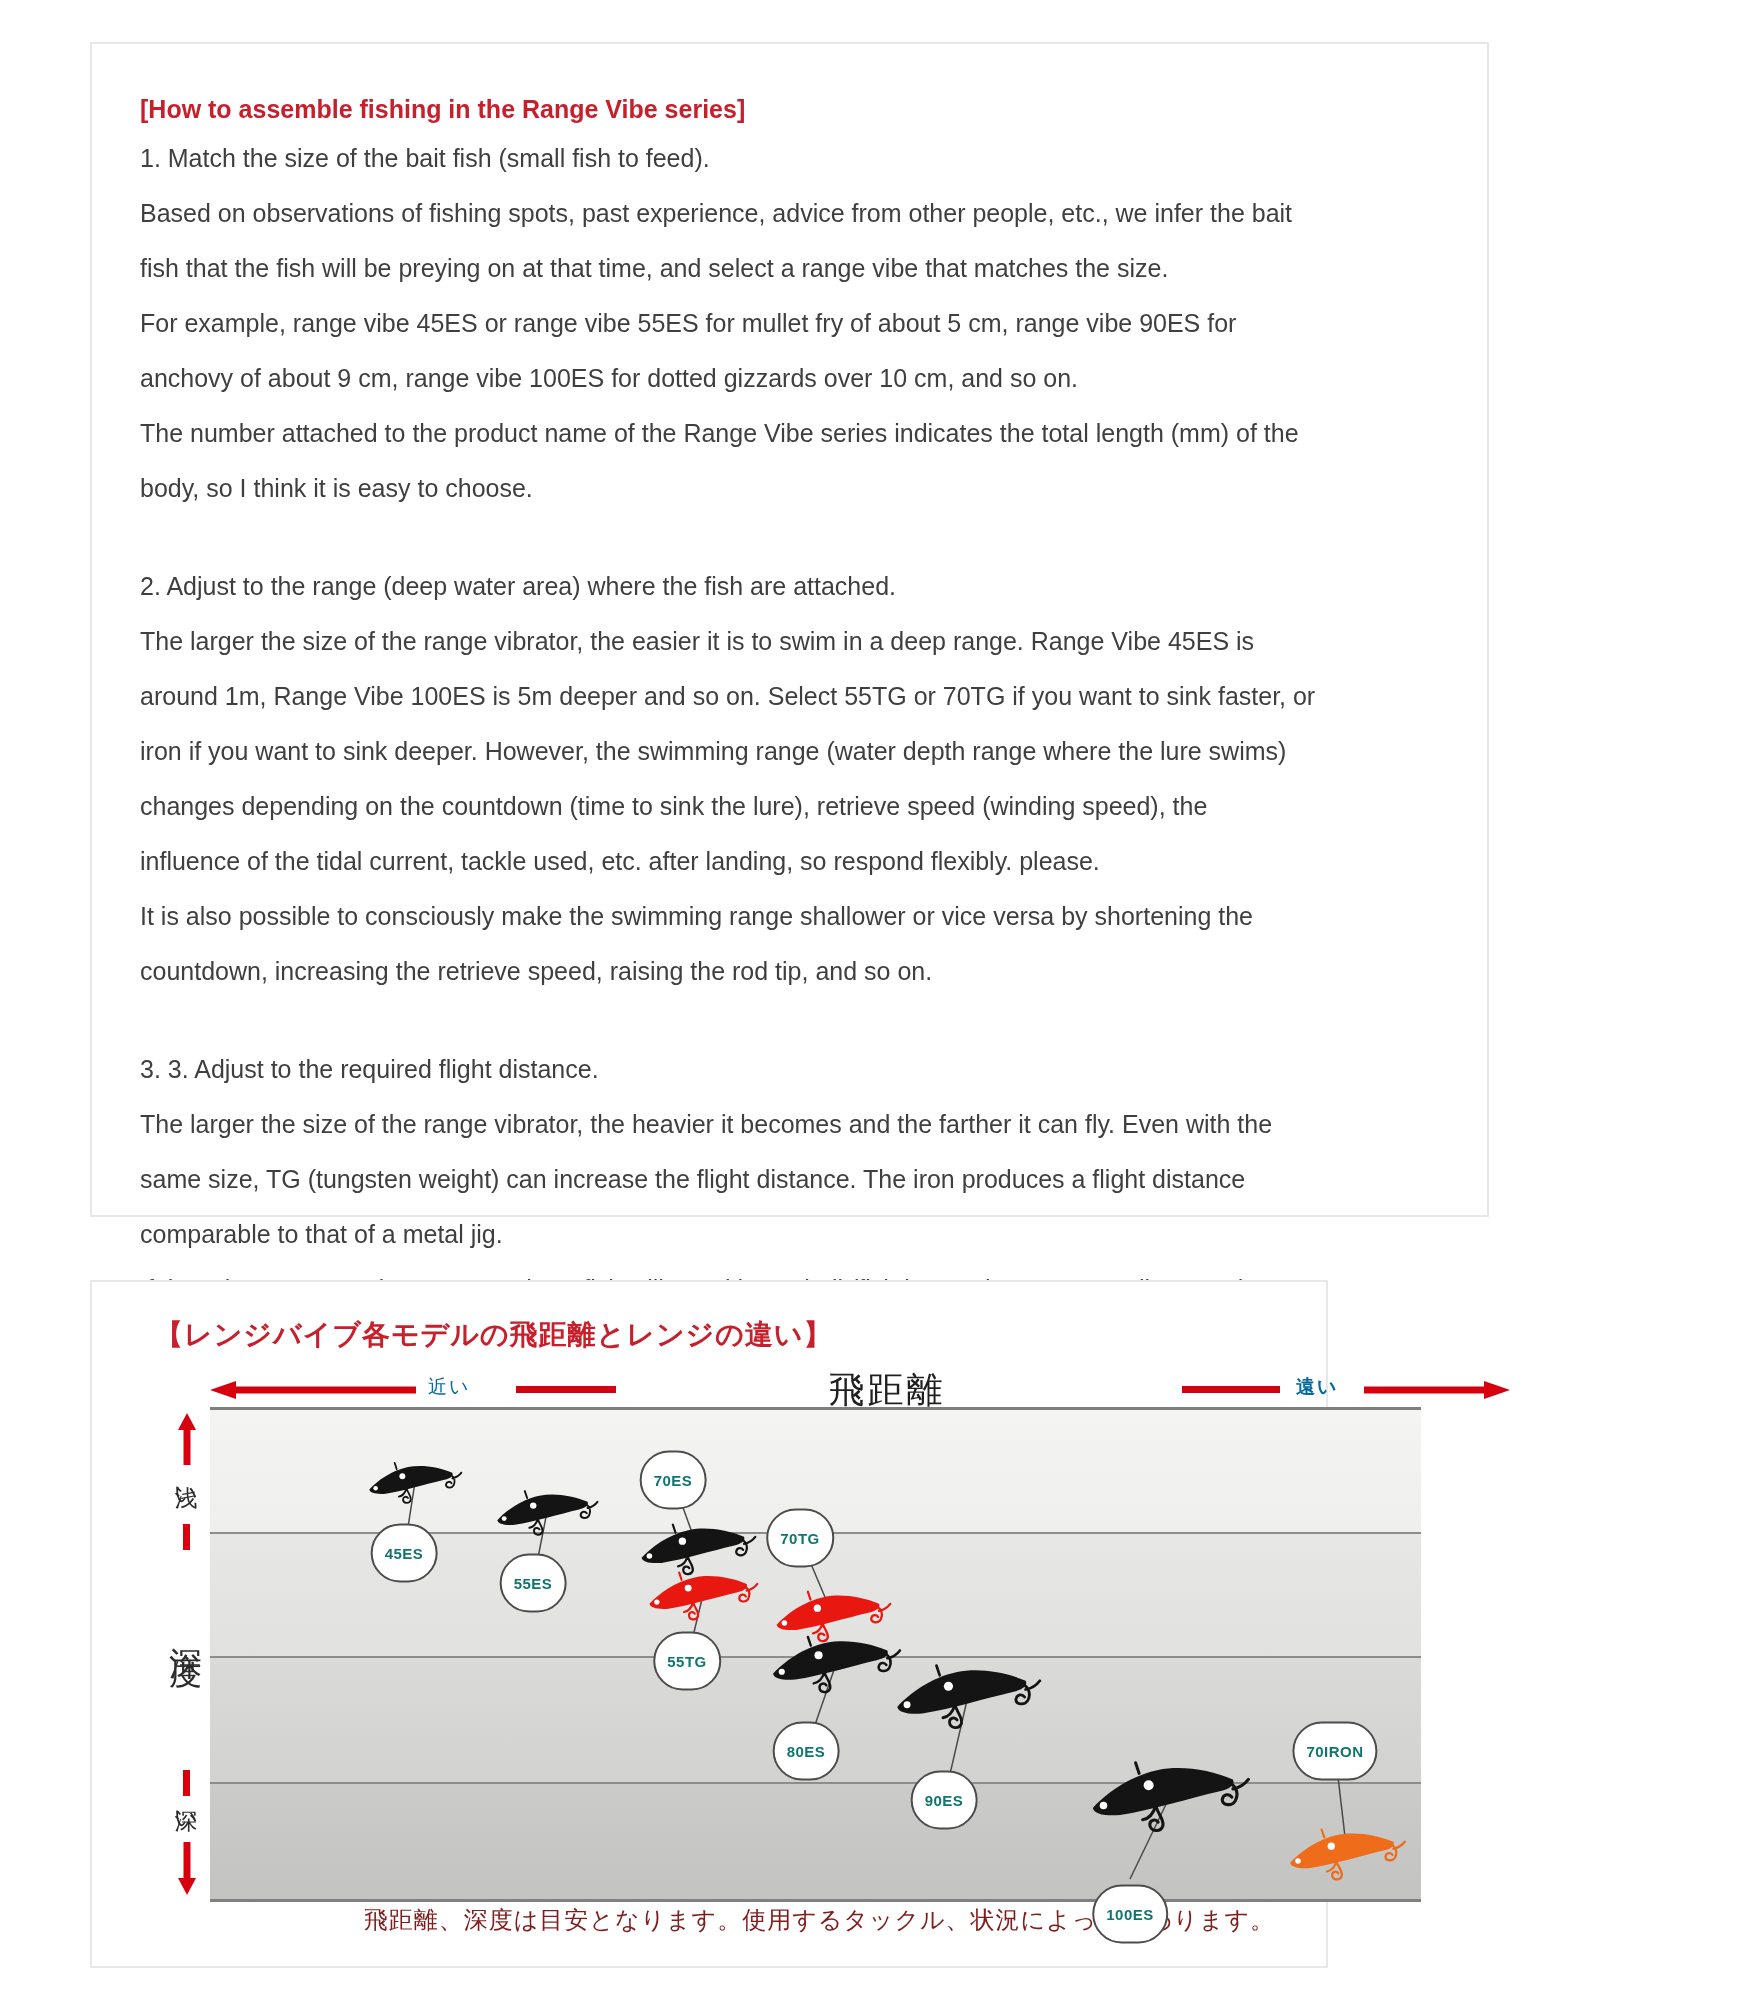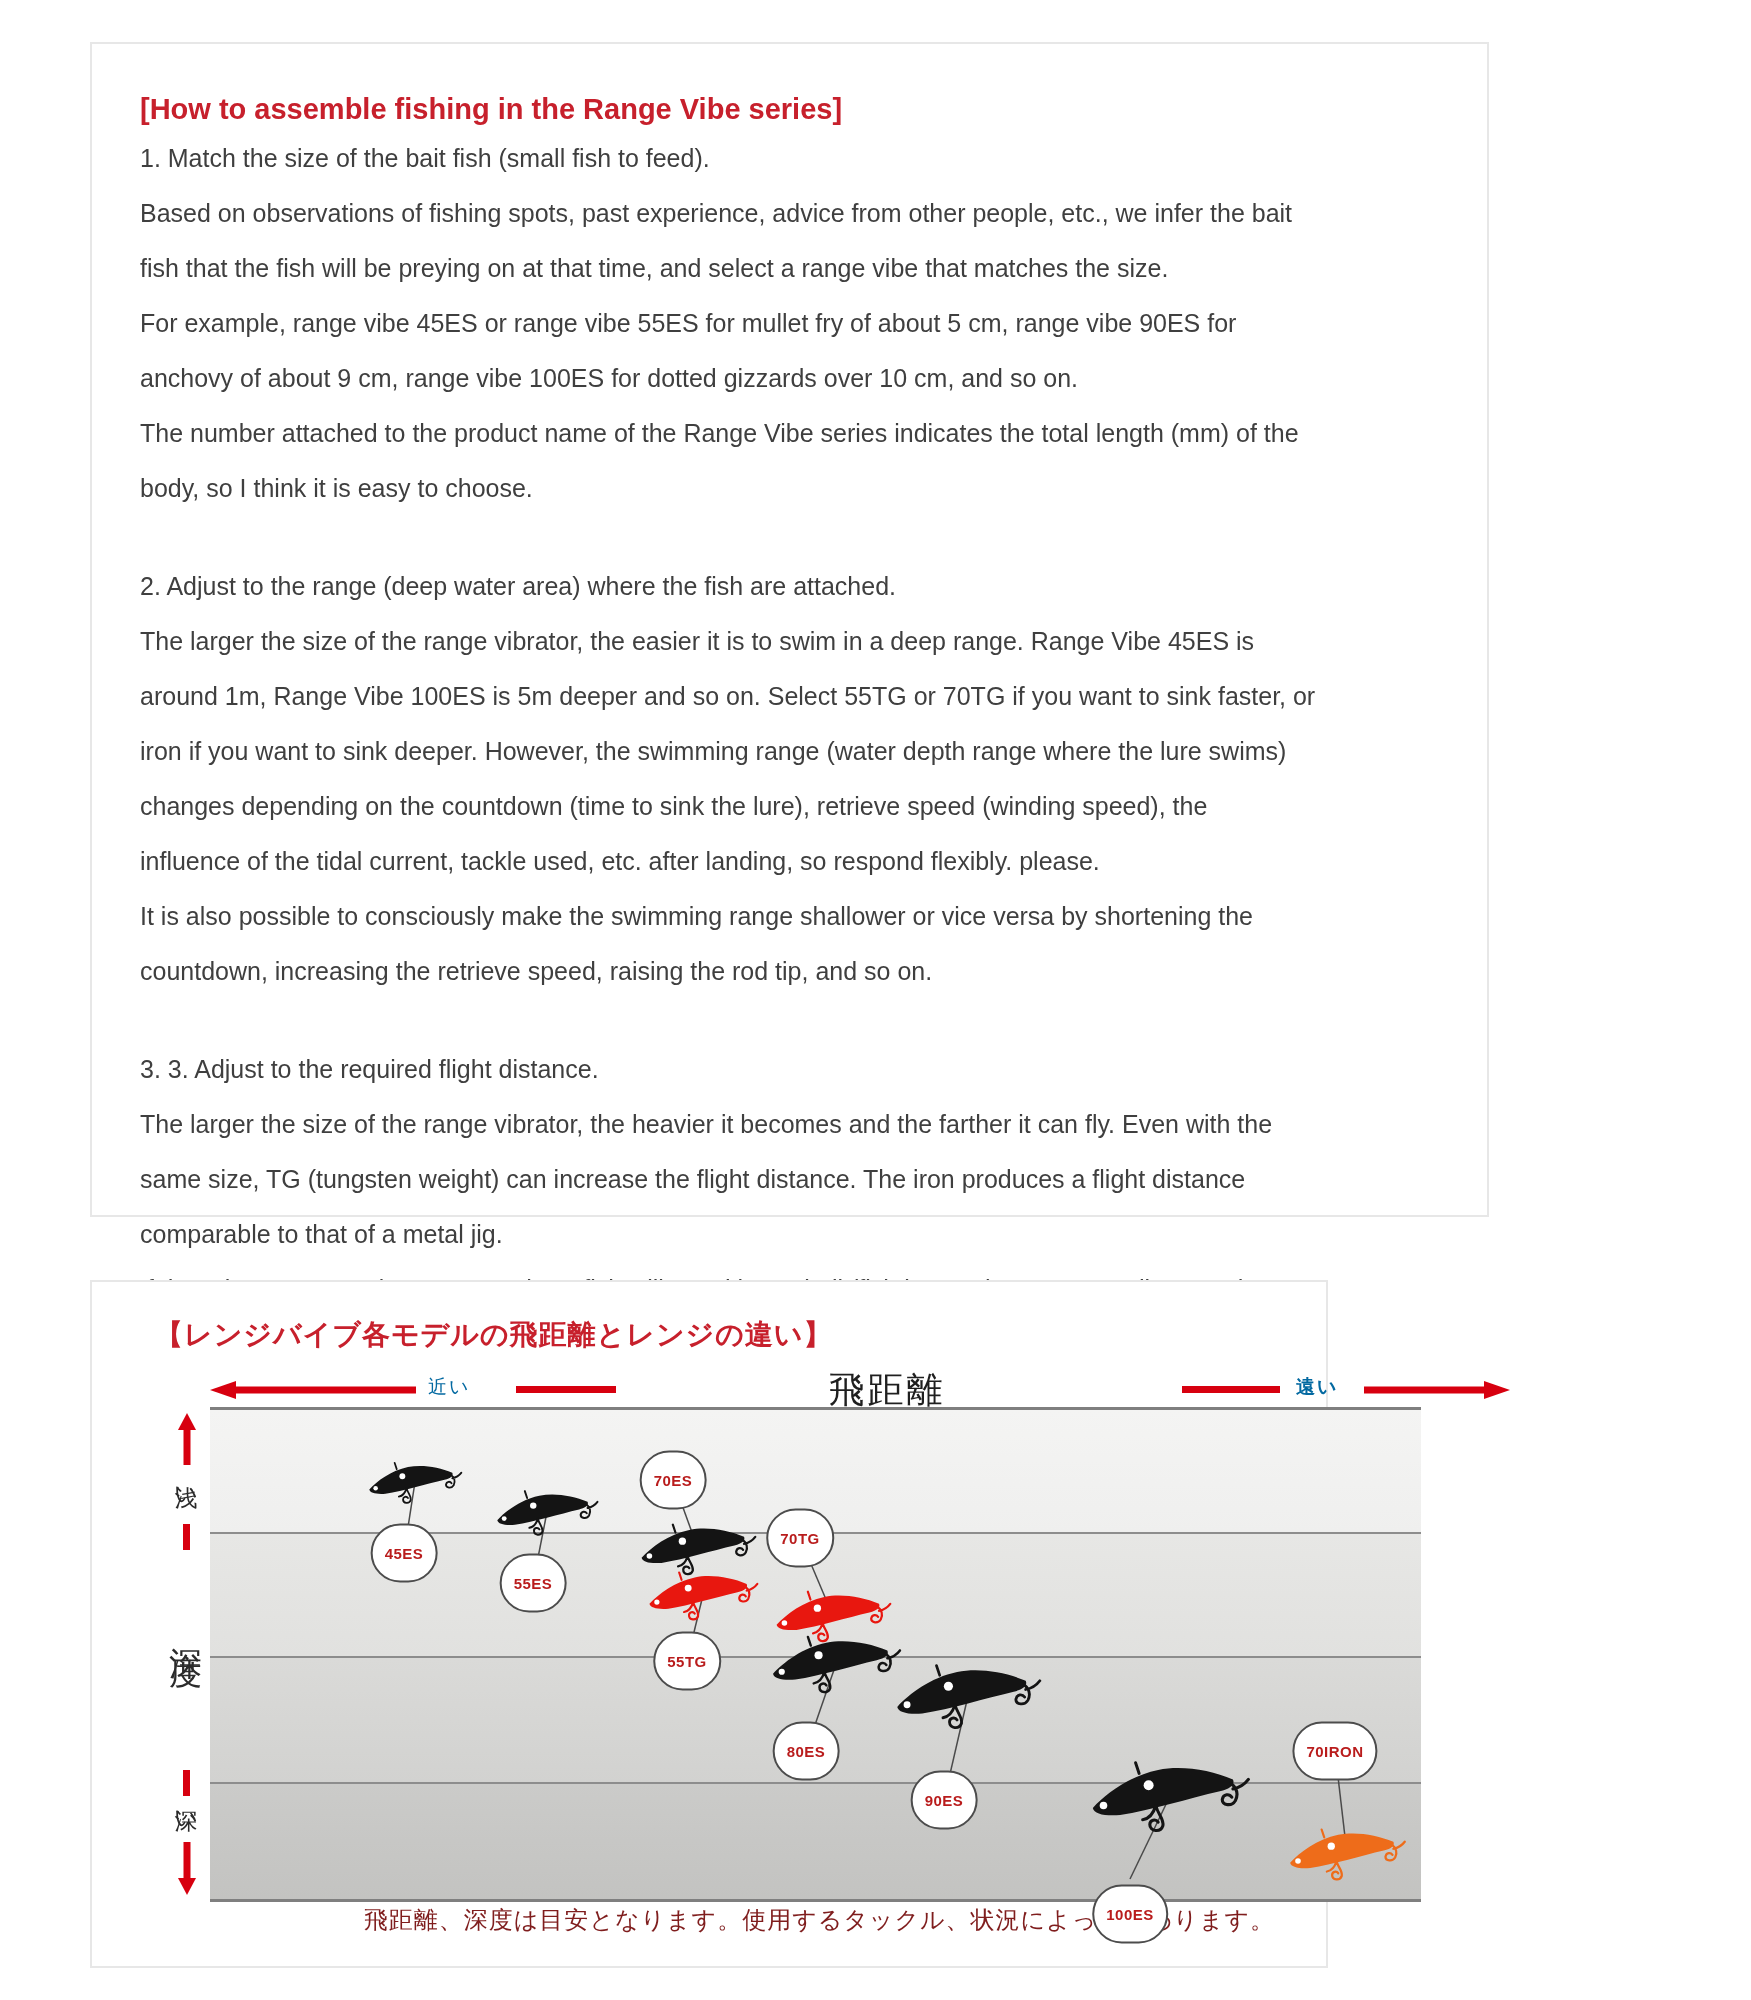--- a/index.html
+++ b/index.html
@@ -9,21 +9,21 @@
   html,body{margin:0;padding:0;}
   body{
     width:1751px;height:2000px;background:#ffffff;position:relative;
     font-family:"Liberation Sans", sans-serif;color:#3f3f3f;
   }
   .panel{position:absolute;background:#fff;border:2px solid #e7e7e7;box-sizing:border-box;}
 
   
   #article-panel{left:90px;top:42px;width:1399px;height:1175px;padding:44px 36px 0 48px;}
   #article-panel h2{
-    margin:0;font-size:29px;line-height:43px;font-weight:bold;color:var(--heading-red);
+    margin:0;font-size:25px;line-height:43px;font-weight:bold;color:var(--heading-red);
   }
   #article-panel p.section{
     margin:0 0 43px 0;font-size:25px;line-height:55px;white-space:pre-line;color:#3f3f3f;
   }
 
   
   #diagram-panel{left:90px;top:1280px;width:1238px;height:688px;}
   #diagram-title{
     position:absolute;left:63px;top:34px;margin:0;font-size:28px;font-weight:bold;
     color:var(--heading-red);letter-spacing:1px;
@@ -54,21 +54,21 @@
   .band3{height:126px;background:linear-gradient(#dadad8,#d2d2d0);border-top:2px solid #8d8d8d;}
   .band4{height:117px;background:linear-gradient(#cbcbc9,#c3c3c1);border-top:2px solid #8d8d8d;}
 
   #leaders{position:absolute;left:0;top:0;width:1401px;height:688px;pointer-events:none;}
   #leaders line{stroke:#4a4a4a;stroke-width:1.5;}
 
   .lure{position:absolute;}
   .pill{
     position:absolute;transform:translate(-50%,-50%);background:#fff;
     border:2px solid #4c4c4c;border-radius:999px;padding:19px 12px;
-    font-size:15px;font-weight:bold;color:#b91c1c;letter-spacing:0.5px;white-space:nowrap;
+    font-size:15px;font-weight:bold;color:#0f766e;letter-spacing:0.5px;white-space:nowrap;
   }
   .vtext{
     position:absolute;writing-mode:vertical-rl;text-orientation:upright;
     color:#2b2b2b;letter-spacing:4px;transform:translateX(-50%);white-space:nowrap;
   }
   #shallow-text,#deep-text{left:95px;font-size:23px;}
   #shallow-text{top:186px;}
   #deep-text{top:510px;}
   #depth-text{left:93px;top:340px;font-size:33px;letter-spacing:6px;}
   #caption{

